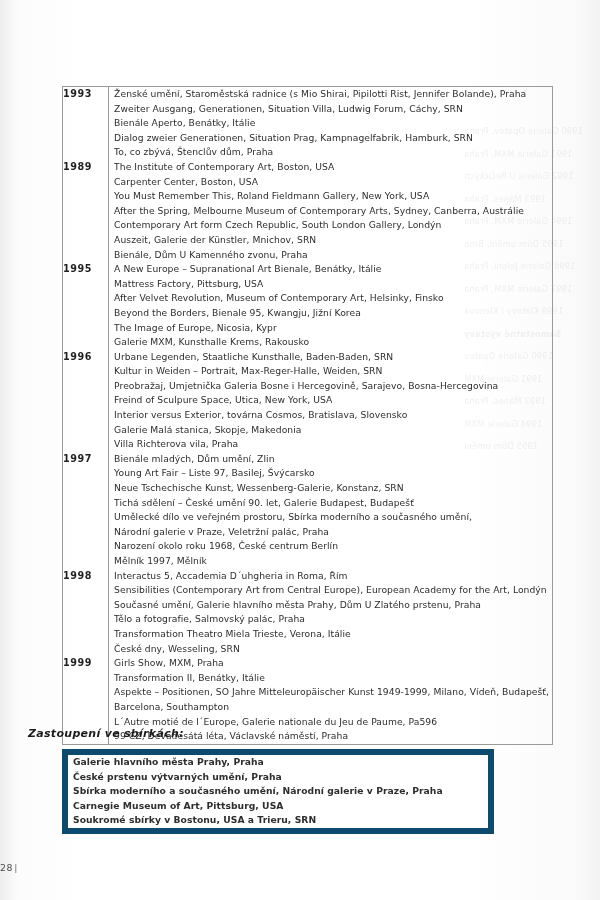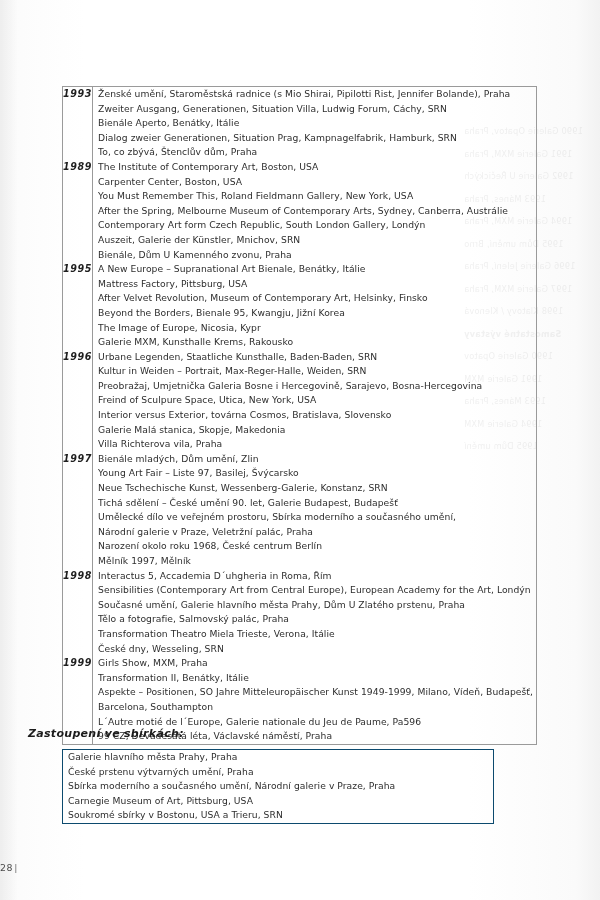--- a/index.html
+++ b/index.html
@@ -55,30 +55,29 @@
   }
   .ex-table {
     border: 1px solid #9a9a9a;
     border-collapse: collapse;
     width: 100%;
   }
   .ex-row { height: 14.6px; }
   .ex-year {
     width: 42px;
     text-align: right;
-    padding: 0 0 0 0;
+    padding: 0 16px 0 0;
     font-weight: 700;
     font-size: 9.6px;
     letter-spacing: .6px;
     white-space: nowrap;
     vertical-align: top;
     line-height: 14.6px;
     border-right: 1px solid #9a9a9a;
     color: #1f1f1f;
-    font-style: italic;
   }
   .ex-entry {
     padding: 0 3px 0 5px;
     font-size: 9.2px;
     line-height: 14.6px;
     white-space: nowrap;
     vertical-align: top;
     letter-spacing: .05px;
     color: #2e2e2e;
     margin-top: 29px;
@@ -99,23 +98,24 @@
   }
 
   
   .col-wrap {
     position: absolute;
     left: 62px;
     top: 749px;
     width: 432px;
   }
   .col-table {
-    border: 1px solid #0c4a6e;
+    border: 6px solid #0c4a6e;
     border-collapse: collapse;
     width: 100%;
+    font-weight: bold;
   }
   .col-row { height: 14.6px; }
   .col-cell {
     padding: 0 3px 0 5px;
     font-size: 9.2px;
     line-height: 14.6px;
     white-space: nowrap;
     vertical-align: top;
     letter-spacing: .05px;
     color: #2e2e2e;

